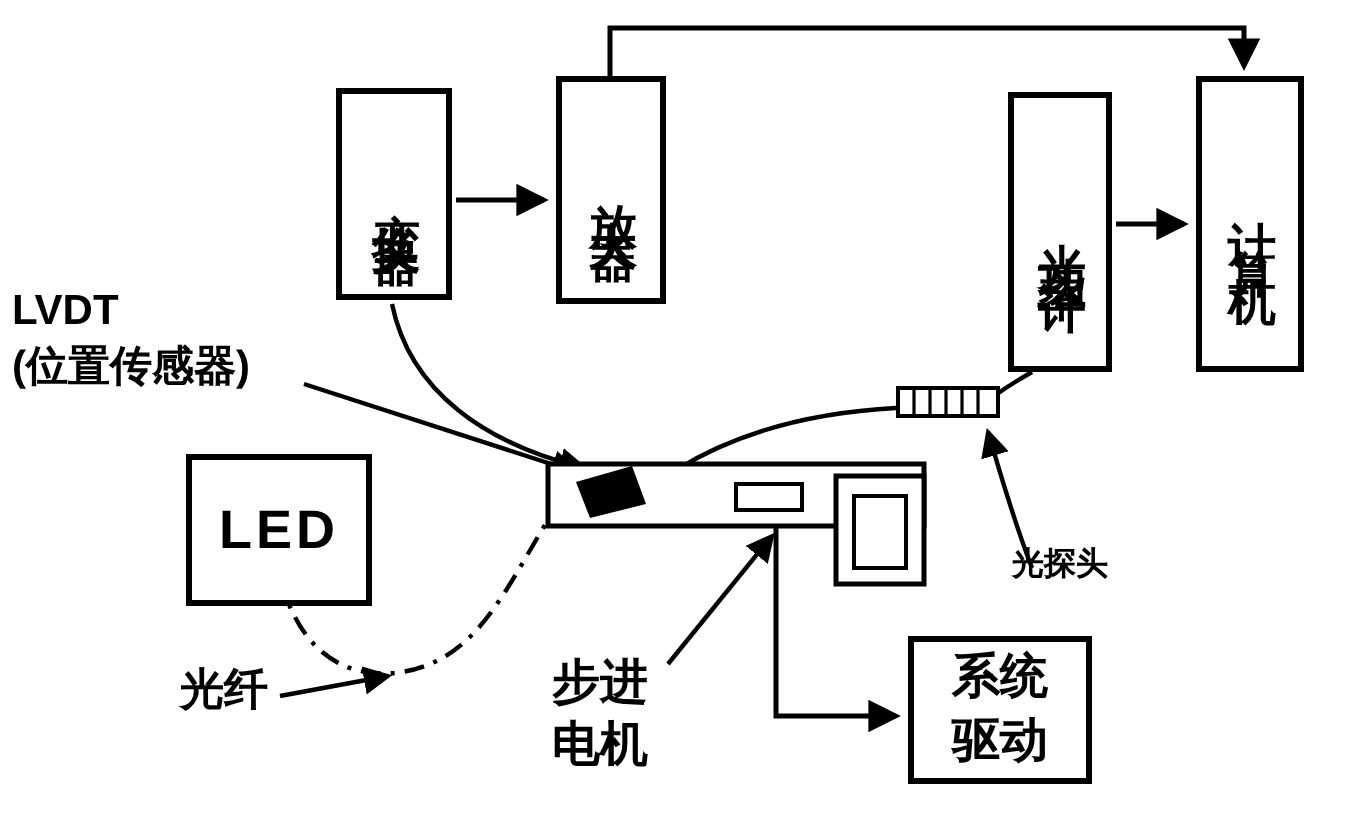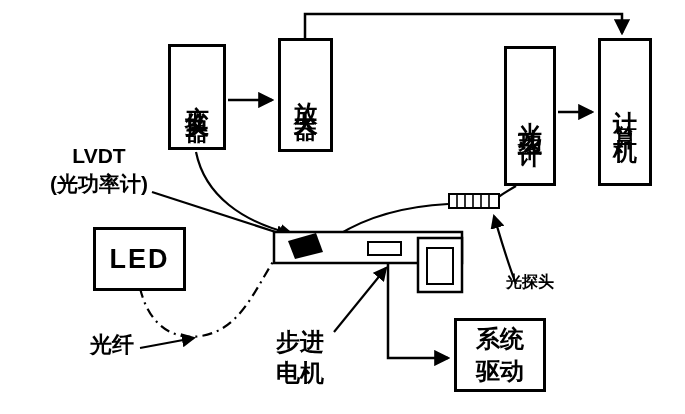--- a/index.html
+++ b/index.html
@@ -26,21 +26,21 @@
     writing-mode:vertical-lr;
     text-orientation:upright;
     font-size:24px;
     font-weight:bold;
   }
   .label{
     position:absolute;
     font-weight:bold;
     white-space:nowrap;
   }
-  .two-line{text-align:center;line-height:1.35;}
+  .two-line{line-height:1.35;}
 </style>
 </head>
 <body>
 
 <div class="canvas">
 
   <svg class="lines" width="685" height="414" viewBox="0 0 685 414">
     <defs>
       <marker id="arr" viewBox="0 0 10 10" refX="8.5" refY="5" markerWidth="6.5" markerHeight="6.5" orient="auto-start-reverse">
         <path d="M0,0 L10,5 L0,10 z" fill="#000"></path>
@@ -83,34 +83,34 @@
   </div>
 
   <div class="box" style="left:504px;top:46px;width:52px;height:140px">
     <span class="vtext" style="letter-spacing:7px">光功率计</span>
   </div>
 
   <div class="box" style="left:598px;top:38px;width:54px;height:148px">
     <span class="vtext" style="letter-spacing:14px">计算机</span>
   </div>
 
-  <div class="box" style="left:93px;top:227px;width:93px;height:64px;font-size:27px;letter-spacing:2px">
+  <div class="box" style="left:93px;top:227px;width:93px;height:76px;font-size:27px;letter-spacing:2px">
     <span>LED</span>
   </div>
 
   <div class="box two-line" style="left:454px;top:318px;width:92px;height:74px;font-size:24px">
     <span>
       <span style="display:block">系统</span>
       <span style="display:block">驱动</span>
     </span>
   </div>
 
   <div class="label two-line" style="left:6px;top:142px;width:186px;font-size:21px">
     <span style="display:block">LVDT</span>
-    <span style="display:block">(光功率计)</span>
+    <span style="display:block">(位置传感器)</span>
   </div>
 
   <div class="label" style="left:90px;top:330px;font-size:22px">光纤</div>
 
   <div class="label two-line" style="left:276px;top:326px;font-size:24px;line-height:1.3">
     <span style="display:block">步进</span>
     <span style="display:block">电机</span>
   </div>
 
   <div class="label" style="left:506px;top:272px;font-size:16px">光探头</div>

